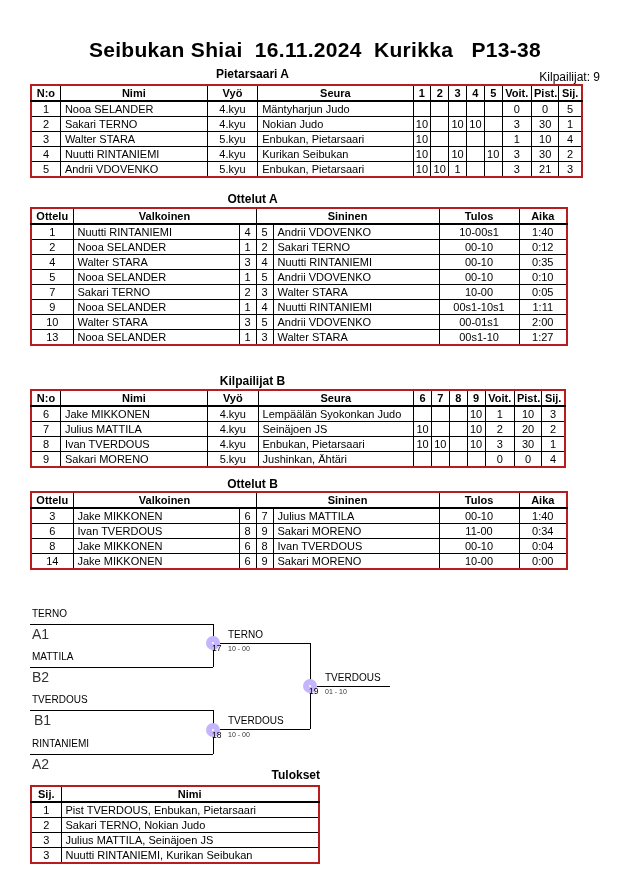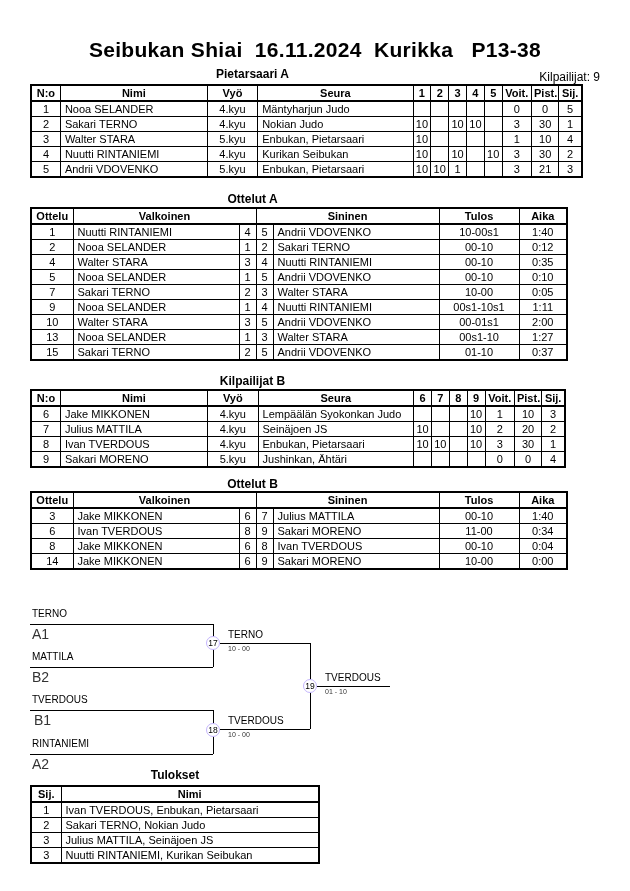--- a/index.html
+++ b/index.html
@@ -1,35 +1,35 @@
 <!DOCTYPE html>
 <html><head>
 <meta charset="utf-8">
 <style>
   * { margin:0; padding:0; box-sizing:border-box; }
   html,body { background:#fff; }
   body { width:630px; height:891px; position:relative; font-family:"Liberation Sans", sans-serif; color:#000; overflow:hidden; }
   .title { position:absolute; top:38px; left:0; width:100%; text-align:center; font-size:21px; font-weight:bold; white-space:pre; letter-spacing:.3px; }
   .kilp-count { position:absolute; top:70px; right:30px; font-size:12px; }
   .sec-heading { position:absolute; left:30px; width:445px; text-align:center; font-weight:bold; font-size:12px; }
-  .sec-heading.narrow { width:290px; }
+  .sec-heading.narrow { width:290px;text-align:right; }
   table { border-collapse:collapse; table-layout:fixed; position:absolute; left:30px; background:#fff; }
   th,td { border:1px solid #000; font-size:11px; height:14px; line-height:14px; padding:0 2px; overflow:hidden; white-space:nowrap; }
-  table { border:2px solid #000000; }
+  table { border:2px solid #b91c1c; }
   th { font-weight:bold; text-align:center; border-bottom:2px solid #000; }
   td.c { text-align:center; }
   td.l { text-align:left; padding-left:4px; }
   
   .bracket { position:absolute; left:30px; top:602px; width:430px; height:168px; }
   .b-name { position:absolute; font-size:10px; white-space:nowrap; }
   .b-seed { position:absolute; font-size:14px; color:#333; white-space:nowrap; }
   .b-score { position:absolute; font-size:7px; color:#333; white-space:nowrap; }
   .b-line { position:absolute; height:0; border-top:1px solid #000; }
   .b-vline { position:absolute; width:0; border-left:1px solid #000; }
-  .b-circle { position:absolute; width:14px; height:14px; border:1px solid #c4b5fd; border-radius:50%; background:#fff; font-size:8.5px; line-height:12px; text-align:center; }
+  .b-circle { position:absolute; width:14px; height:14px; border:6px solid #c4b5fd; border-radius:50%; background:#fff; font-size:8.5px; line-height:12px; text-align:center; }
 </style>
 </head>
 <body>
 
 <div class="title">Seibukan Shiai  16.11.2024  Kurikka   P13-38</div>
 <div class="kilp-count">Kilpailijat: 9</div>
 
 <div class="sec-heading" style="top:67px">Pietarsaari A</div>
 <table style="top:84px; width:553px">
   <colgroup>
@@ -222,29 +222,20 @@
     </tr>
     <tr>
       <td class="c">13</td>
       <td class="l">Nooa SELANDER</td>
       <td class="c">1</td>
       <td class="c">3</td>
       <td class="l">Walter STARA</td>
       <td class="c">00s1-10</td>
       <td class="c">1:27</td>
     </tr>
-    <tr>
-      <td class="c">15</td>
-      <td class="l">Sakari TERNO</td>
-      <td class="c">2</td>
-      <td class="c">5</td>
-      <td class="l">Andrii VDOVENKO</td>
-      <td class="c">01-10</td>
-      <td class="c">0:37</td>
-    </tr>
   </tbody>
 </table>
 
 <div class="sec-heading" style="top:374px">Kilpailijat B</div>
 <table style="top:389px; width:536px">
   <colgroup>
       <col style="width:28px">
       <col style="width:140px">
       <col style="width:48px">
       <col style="width:148px">
@@ -428,21 +419,21 @@
     </colgroup>
   <thead>
     <tr>
       <th>Sij.</th>
       <th>Nimi</th>
     </tr>
   </thead>
   <tbody>
     <tr>
       <td class="c">1</td>
-      <td class="l">Ivan TVERDOUS, Enbukan, Pietarsaari</td>
+      <td class="l">Pist TVERDOUS, Enbukan, Pietarsaari</td>
     </tr>
     <tr>
       <td class="c">2</td>
       <td class="l">Sakari TERNO, Nokian Judo</td>
     </tr>
     <tr>
       <td class="c">3</td>
       <td class="l">Julius MATTILA, Seinäjoen JS</td>
     </tr>
     <tr>

